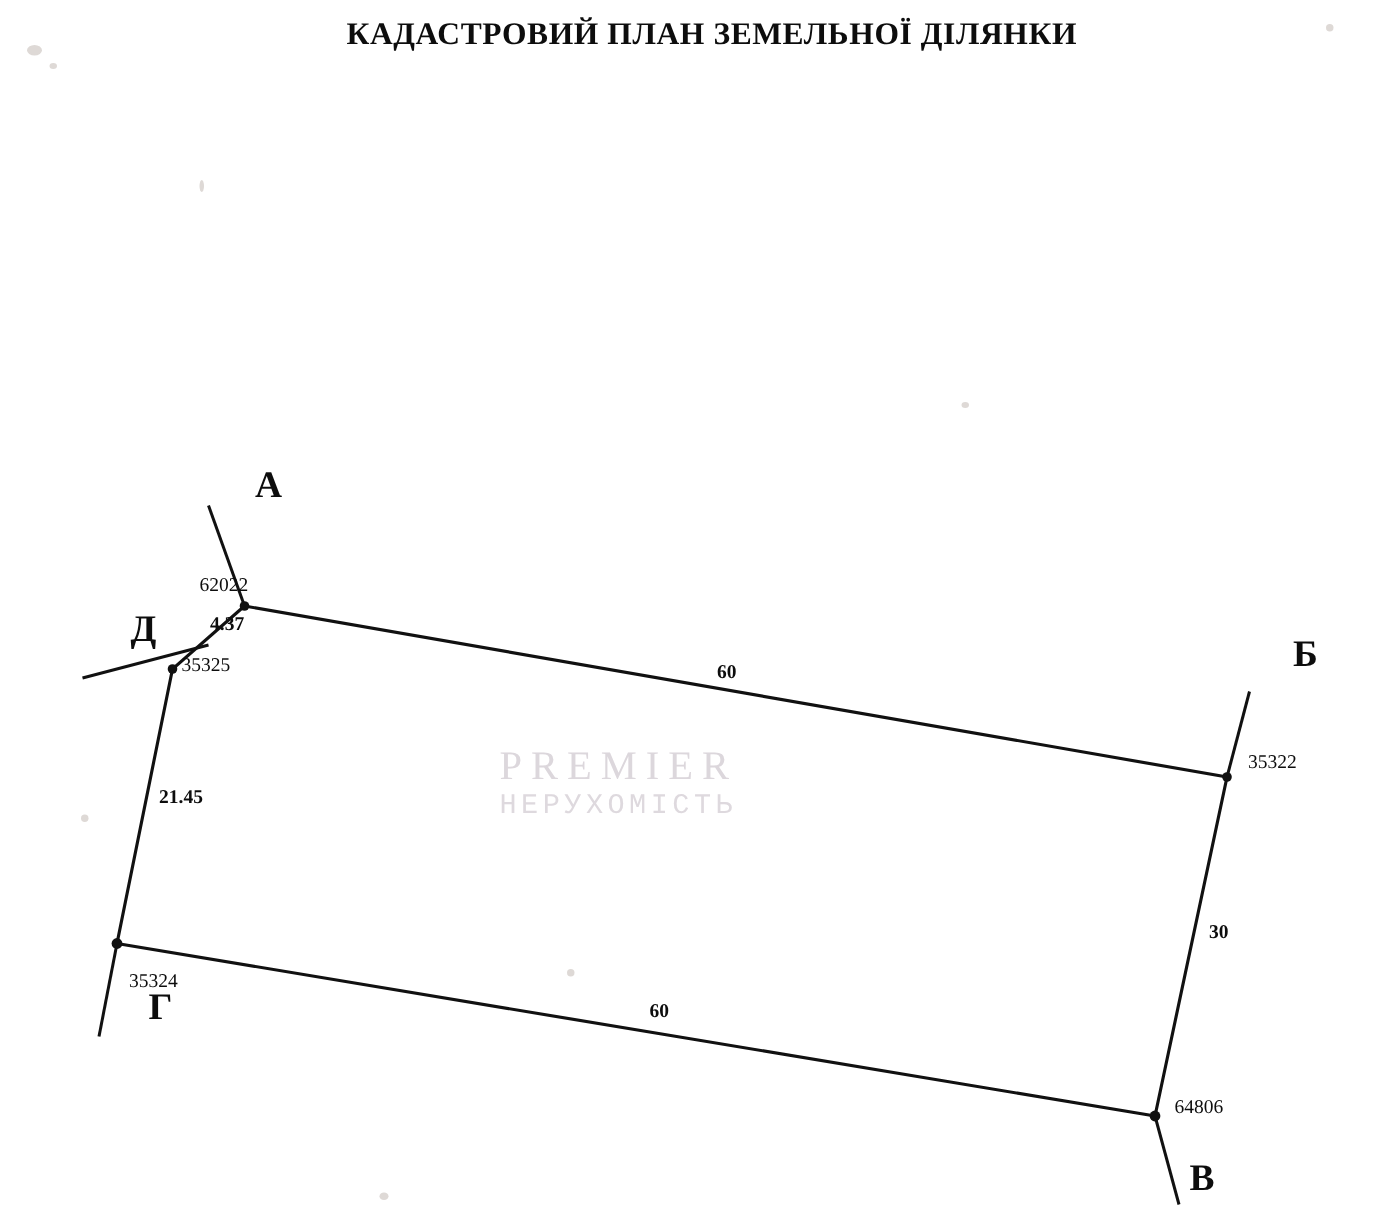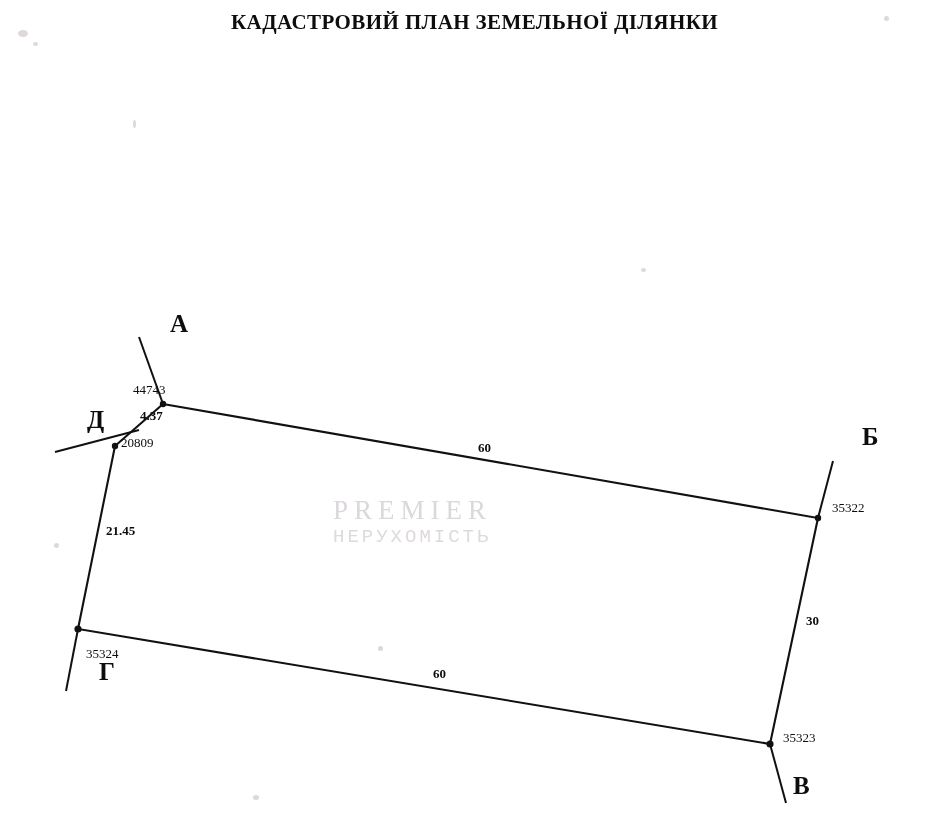--- a/index.html
+++ b/index.html
@@ -116,24 +116,24 @@
     <circle cx="770" cy="744" r="3.6" fill="#111111"></circle>
     <circle cx="818" cy="518" r="3.2" fill="#111111"></circle>
   </svg>
 
   <div class="corner-label" style="left:170px; top:310px;">А</div>
   <div class="corner-label" style="left:862px; top:423px;">Б</div>
   <div class="corner-label" style="left:793px; top:772px;">В</div>
   <div class="corner-label" style="left:99px; top:658px;">Г</div>
   <div class="corner-label" style="left:87px; top:406px;">Д</div>
 
-  <div class="point-id" style="left:133px; top:382px;">44743</div>
-  <div class="point-id" style="left:121px; top:435px;">20809</div>
+  <div class="point-id" style="left:133px; top:382px;">62022</div>
+  <div class="point-id" style="left:121px; top:435px;">35325</div>
   <div class="point-id" style="left:86px; top:646px;text-align:right;">35324</div>
-  <div class="point-id" style="left:783px; top:730px;">35323</div>
+  <div class="point-id" style="left:783px; top:730px;">64806</div>
   <div class="point-id" style="left:832px; top:500px;">35322</div>
 
   <div class="side-length" style="left:140px; top:408px;">4.37</div>
   <div class="side-length" style="left:478px; top:440px;">60</div>
   <div class="side-length" style="left:806px; top:613px;">30</div>
   <div class="side-length" style="left:433px; top:666px;">60</div>
   <div class="side-length" style="left:106px; top:523px;">21.45</div>
 
   <div id="watermark">
     <div class="wm-main">PREMIER</div>

